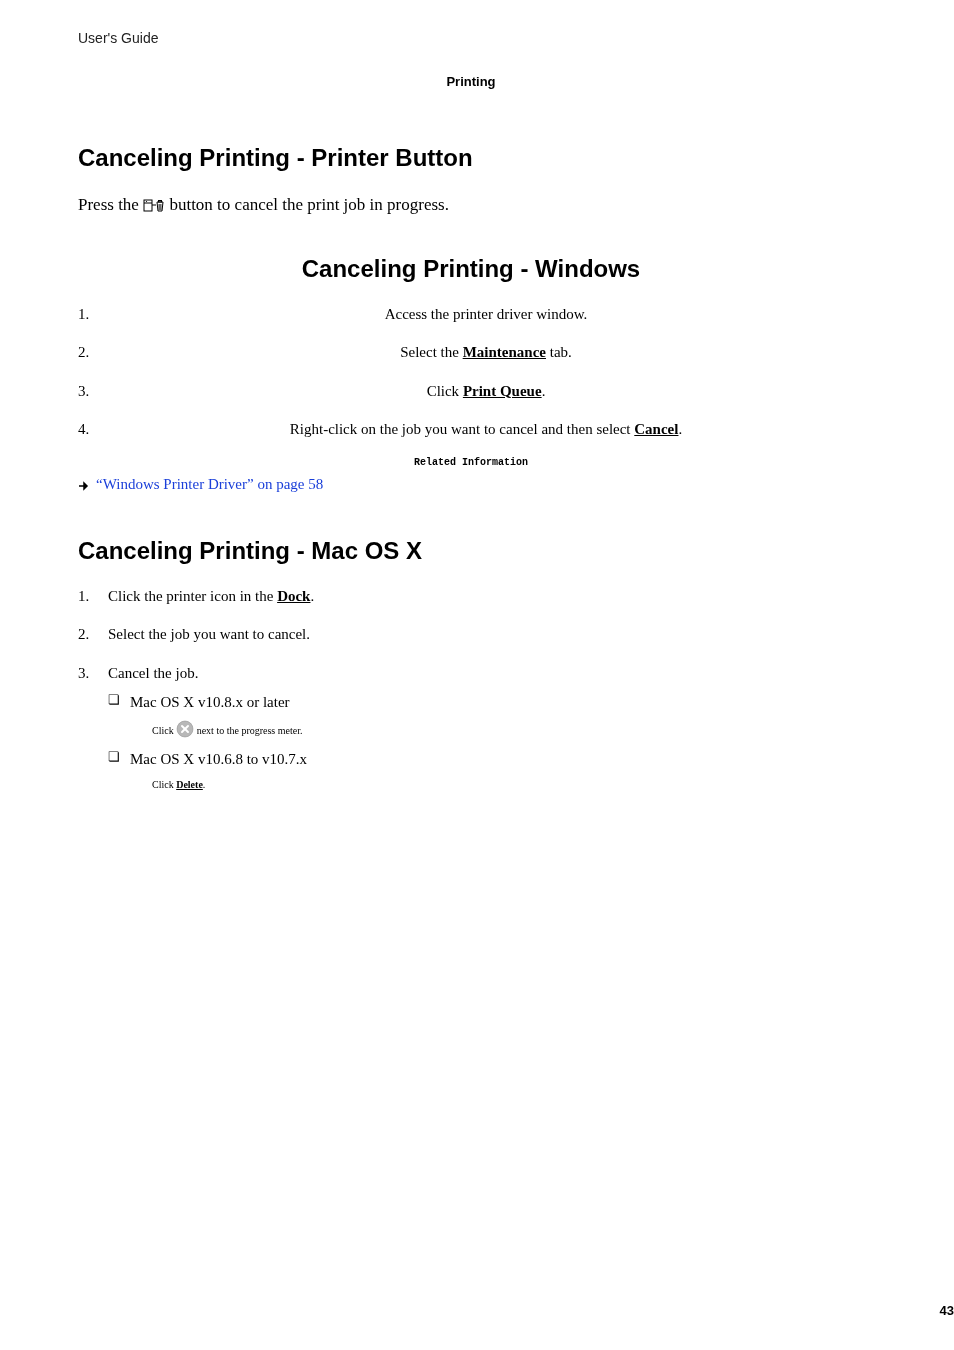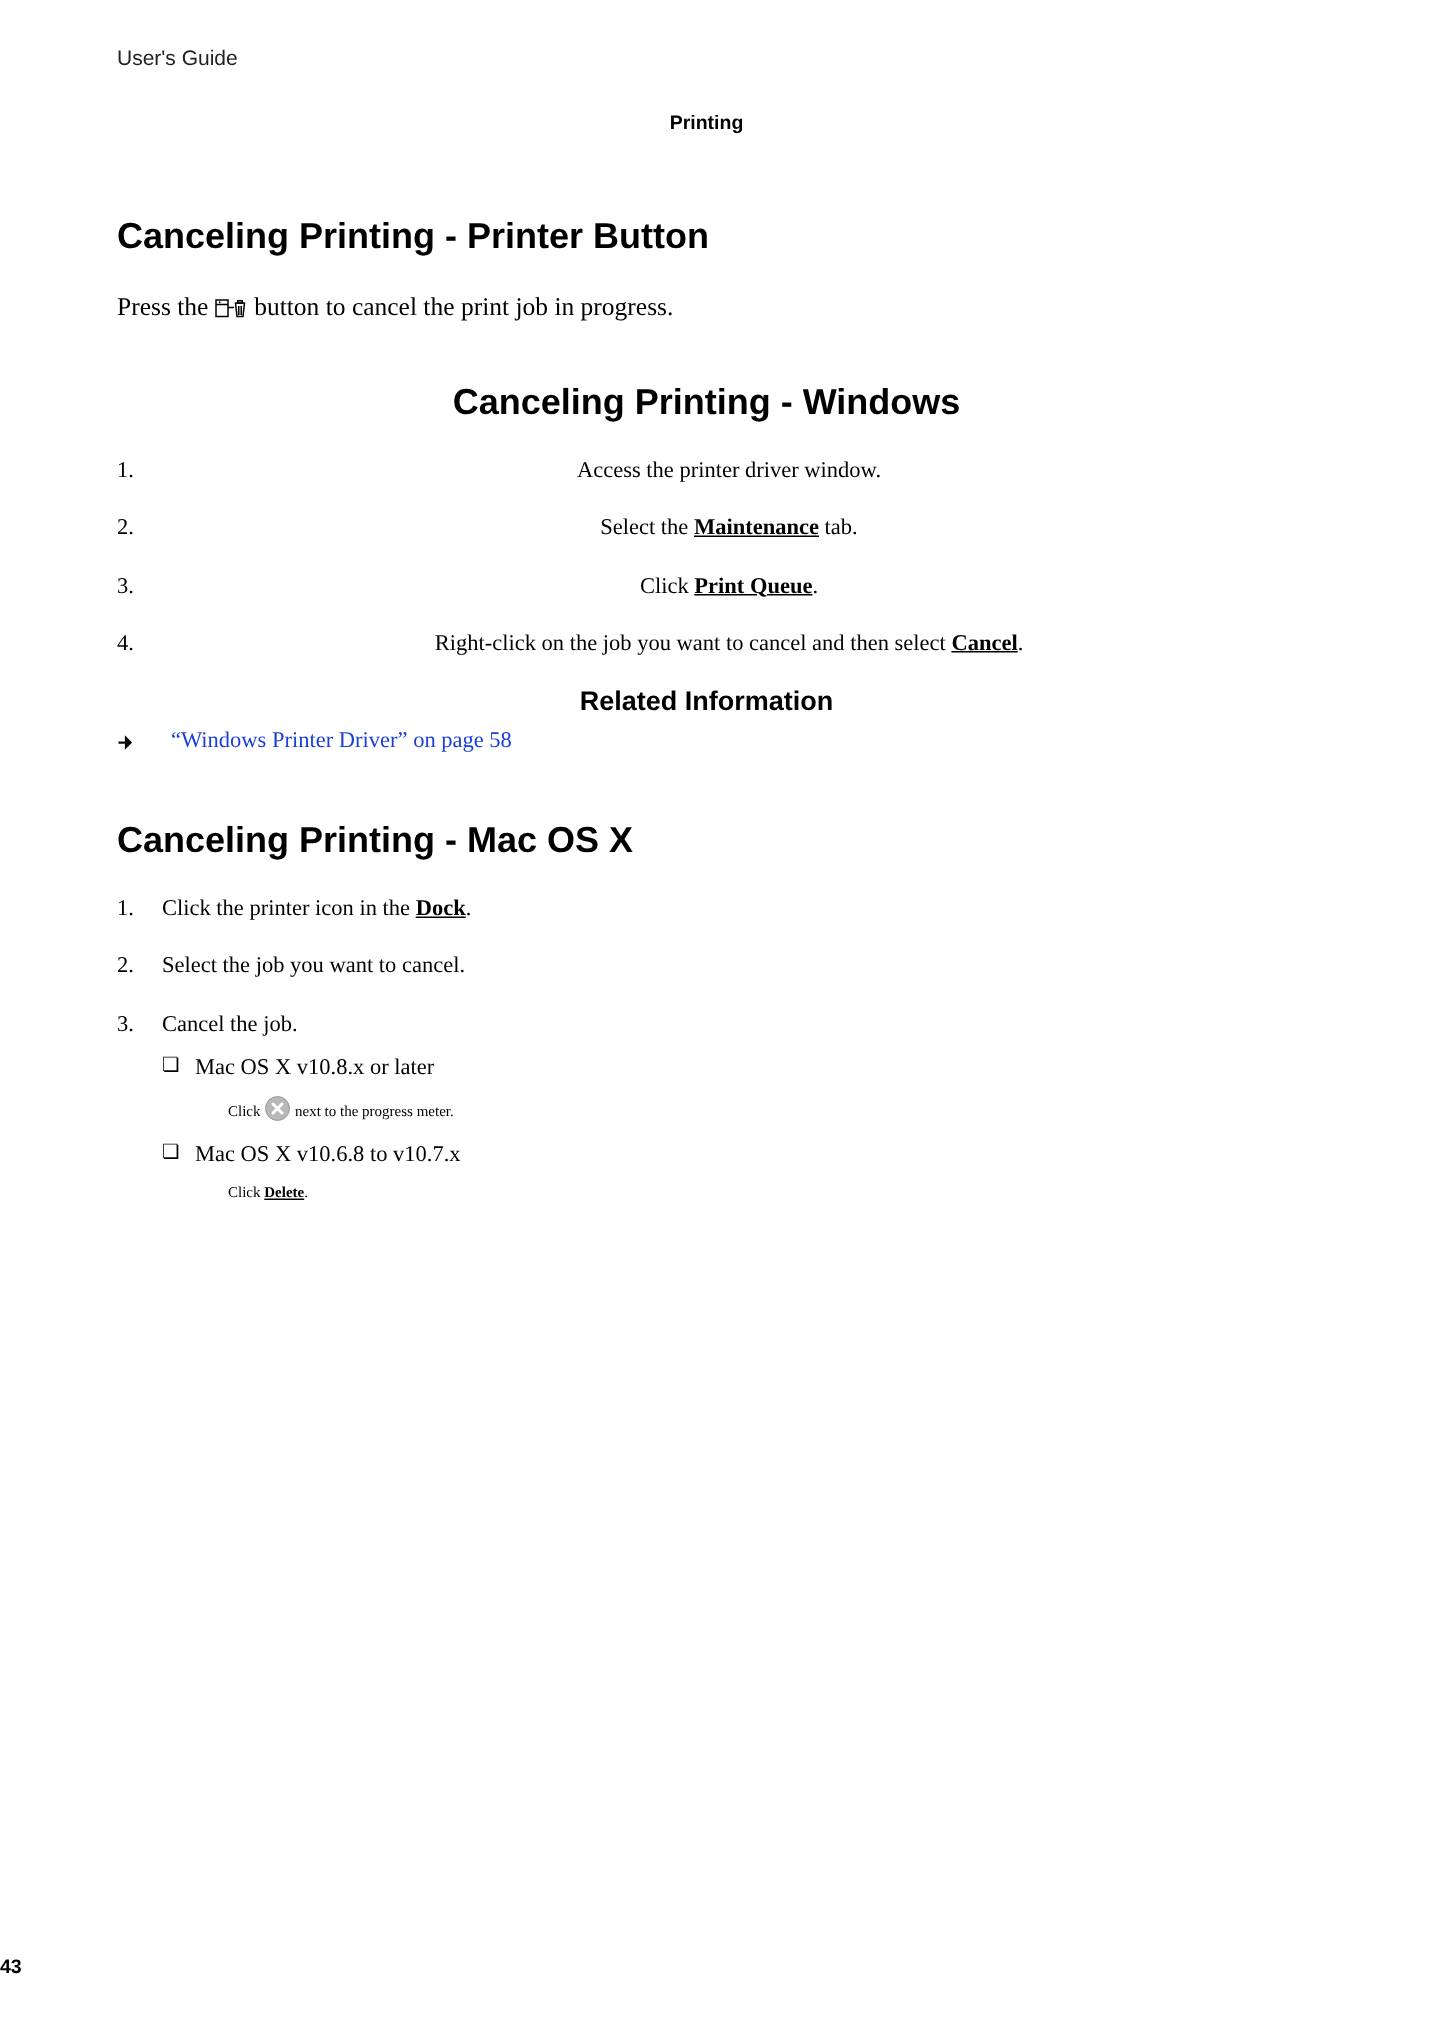--- a/index.html
+++ b/index.html
@@ -58,30 +58,30 @@
     position: relative;
   }
   ol.steps > li::before {
     content: counter(step) ".";
     position: absolute;
     left: 0;
     top: 0;
   }
   ol.steps li b { font-family: inherit; text-decoration: underline; }
   .related-heading {
-    font-family: Liberation Sans, sans-serif;
-    font-weight: bold;
-    font-size: 18px;
+    font-family: Liberation Mono, monospace;
+    font-weight: bold;
+    font-size: 10px;
     margin-top: 14px;
     margin-bottom: 8px;
   }
   .related-link-row {
     display: flex;
     align-items: center;
-    gap: 24px;
+    gap: 6px;
     margin-bottom: 44px;
   }
   .arrow-icon {
     width: 12px;
     height: 12px;
     flex: 0 0 auto;
   }
   a.link {
     font-family: "Minion Pro", Georgia, "Times New Roman", serif;
     font-size: 15px;
@@ -118,21 +118,21 @@
     display: inline-block;
     width: 18px;
     height: 18px;
     vertical-align: -4px;
   }
   .page-number {
     position: absolute;
     bottom: 32px;
     left: 0;
     right: 0;
-    text-align: left;
+    text-align: right;
     font-family: "Segoe UI", Arial, sans-serif;
     font-weight: bold;
     font-size: 13px;
     margin-top: 48px;
   }
   .section-block { margin-bottom: 36px; text-align: center; }
 </style>
 </head>
 <body>
 

